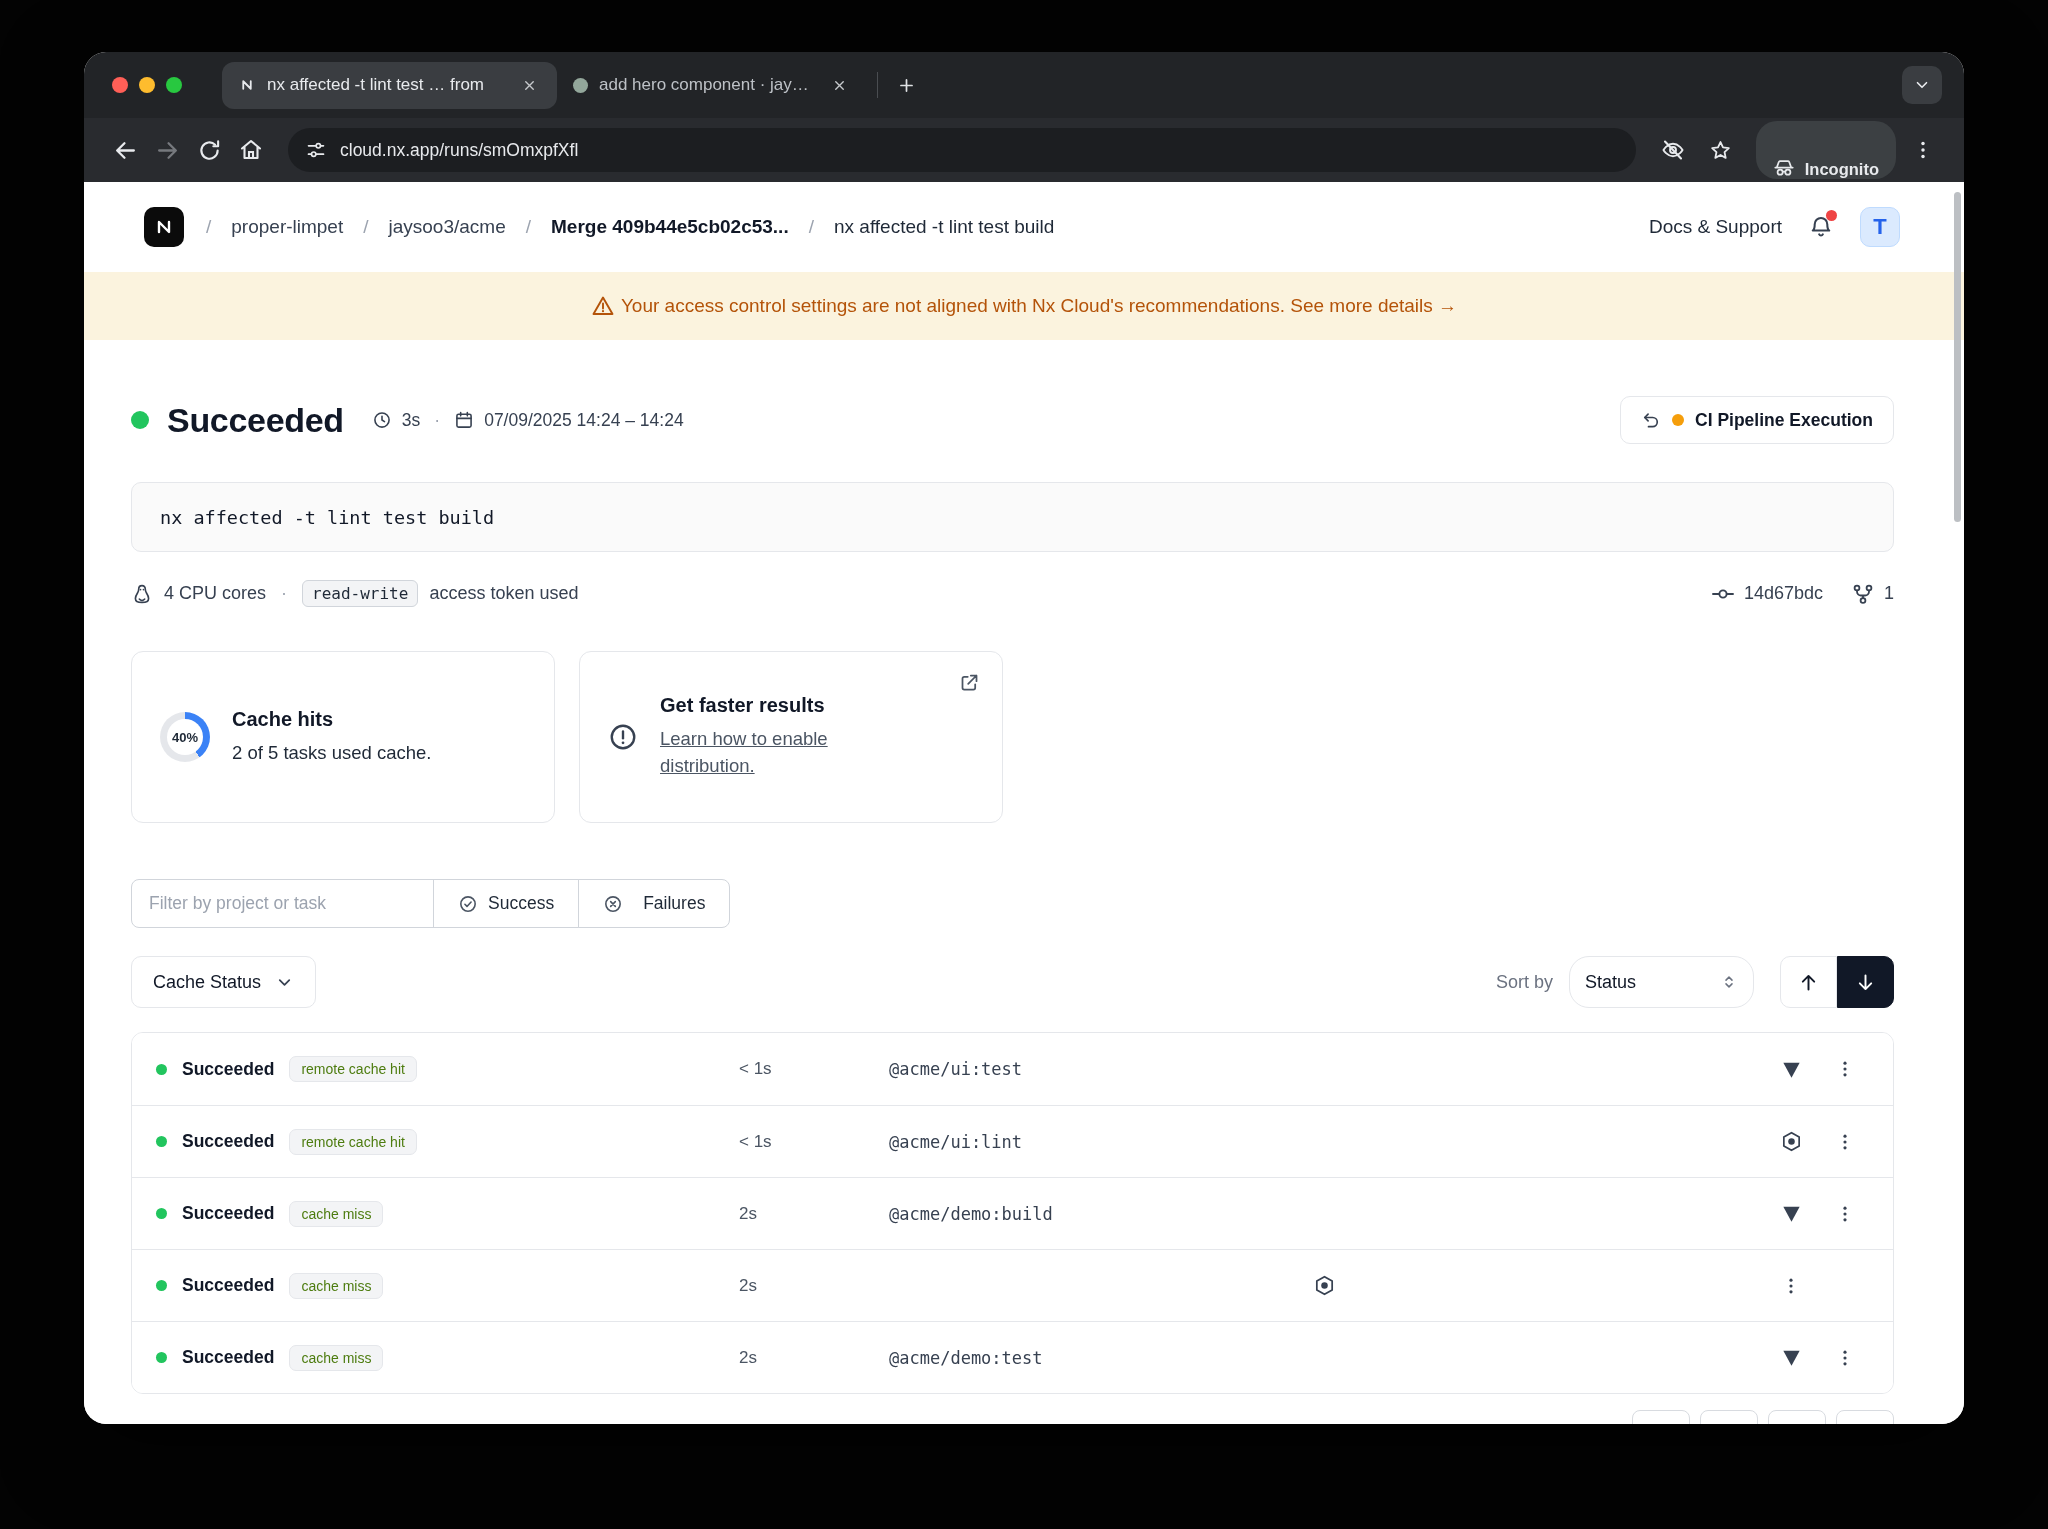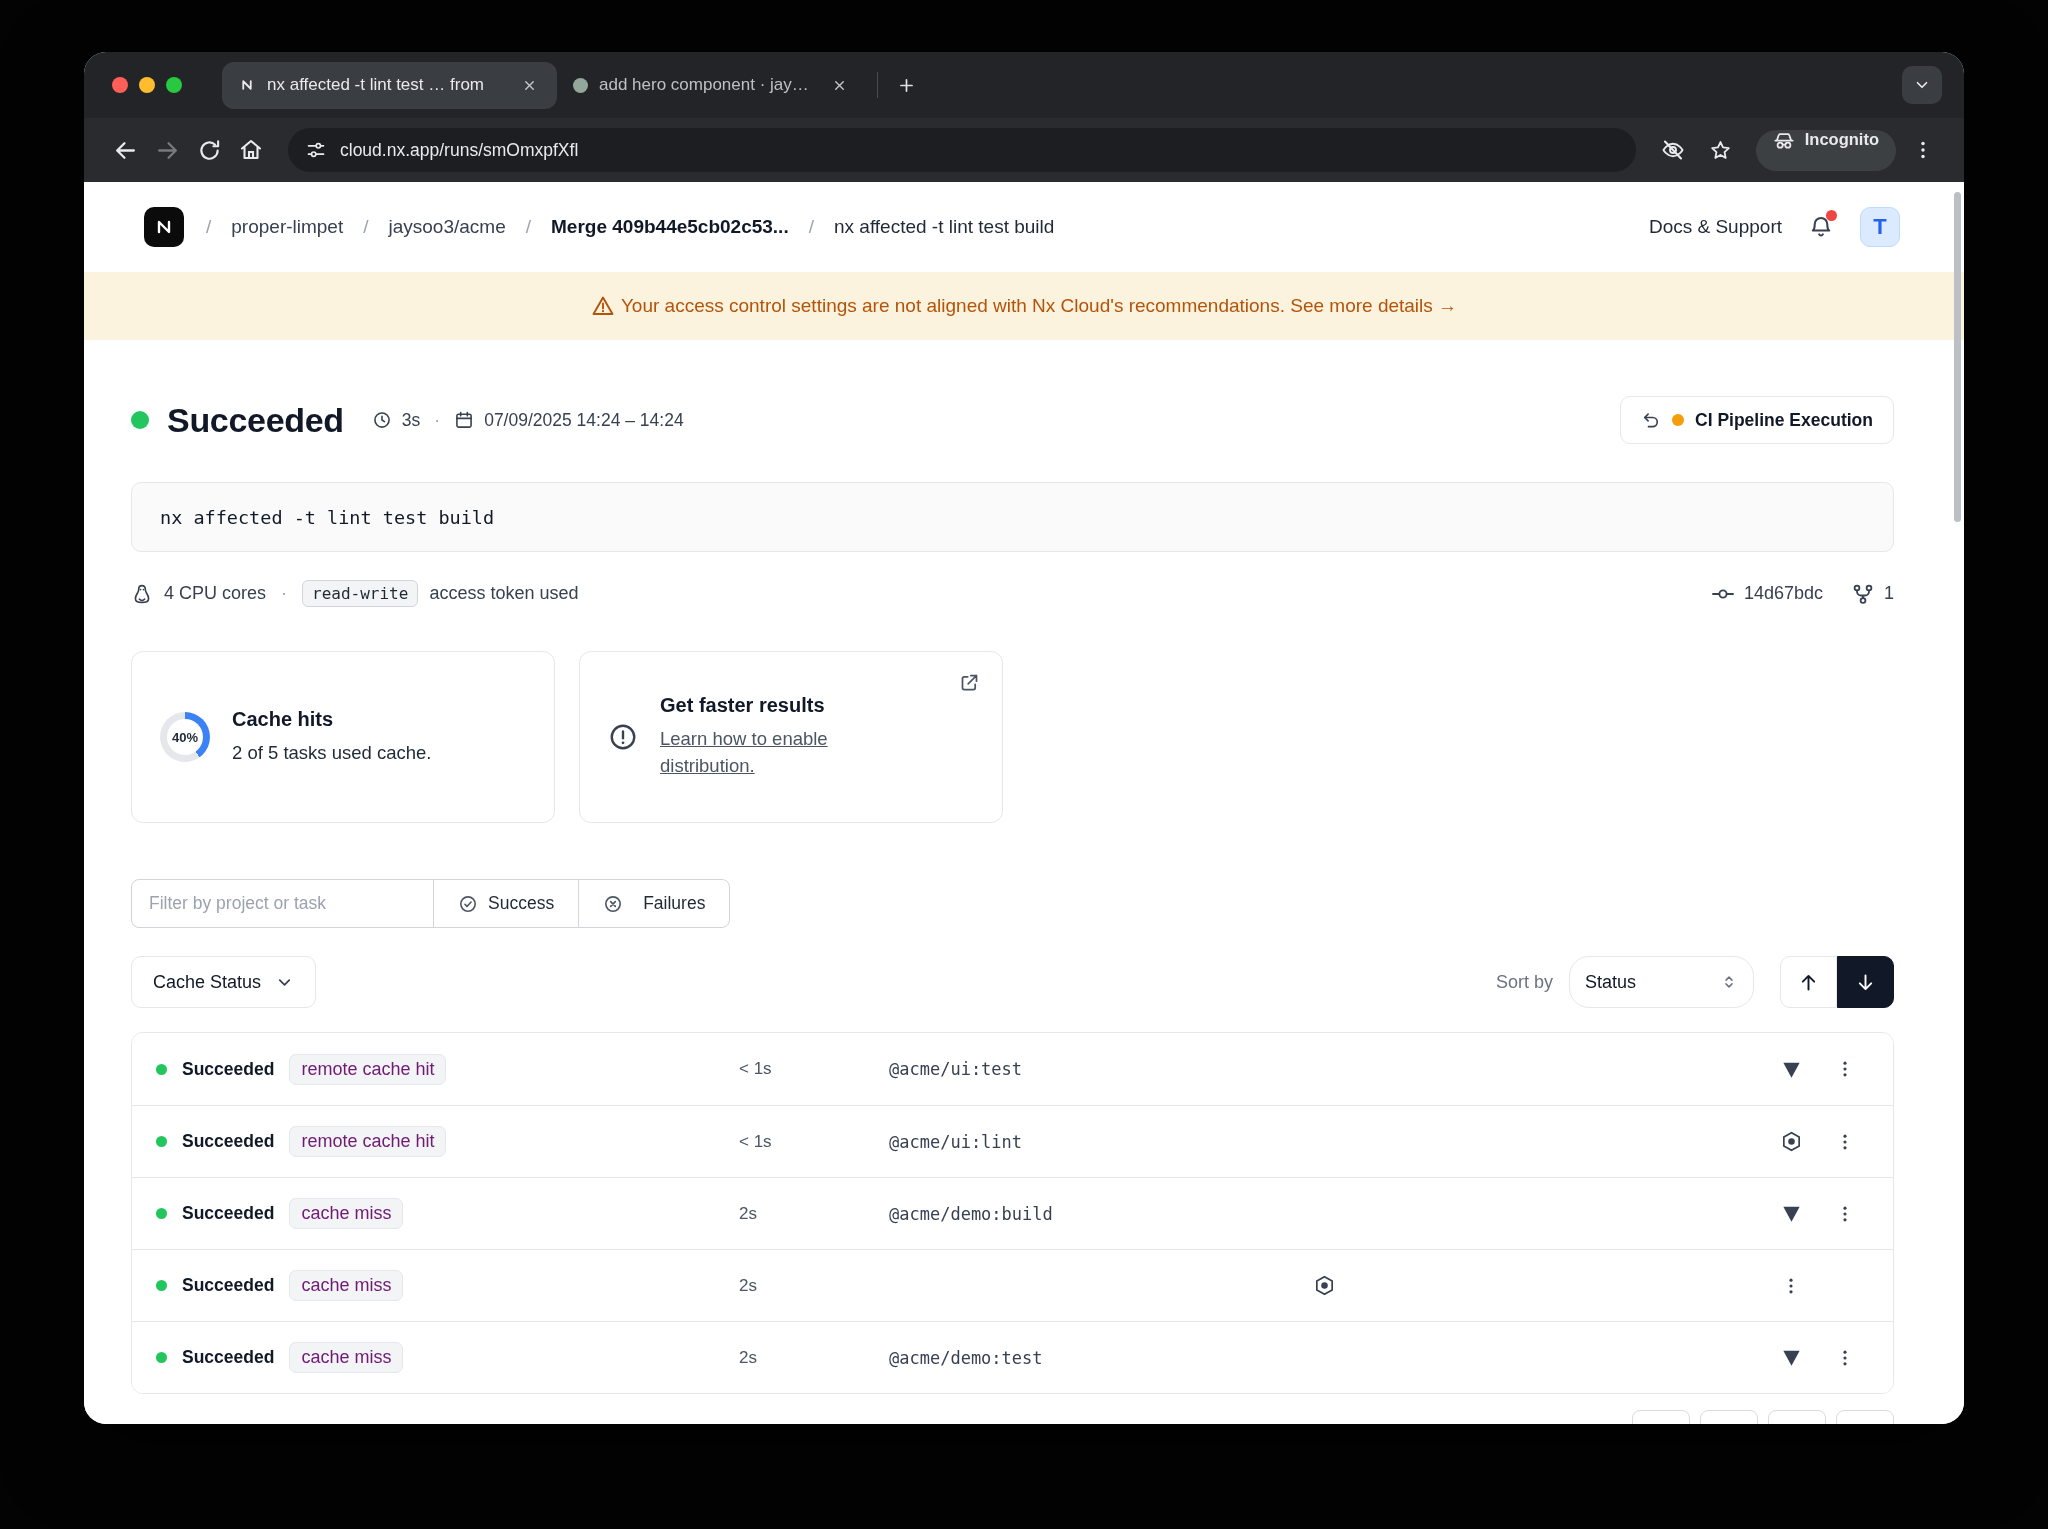--- a/index.html
+++ b/index.html
@@ -29,22 +29,22 @@
   .tab-overflow { position:absolute; right:22px; top:14px; width:40px; height:38px; border-radius:10px;
                   background:#3a3d41; display:flex; align-items:center; justify-content:center; color:#e8eaed; }
 
   
   .toolbar { height:64px; background:#292b2f; display:flex; align-items:center; padding:0 20px; }
   .nav-btn { width:42px; height:42px; border-radius:50%; display:flex; align-items:center; justify-content:center; color:#e8eaed; flex:none; }
   .nav-btn.disabled { color:#76797e; }
   .omnibox { flex:1; height:44px; background:#1c1e21; border-radius:22px; margin:0 16px; display:flex;
              align-items:center; gap:14px; padding:0 18px; color:#e8eaed; font-size:17.5px; }
   .right-icons { display:flex; align-items:center; gap:6px; }
-  .incognito-pill { height:41px; border-radius:21px; background:#3c4043; color:#e8eaed; display:flex;
-                    align-items:flex-start; gap:10px; padding:0 17px; font-size:16.5px; font-weight:600; margin-left:8px; }
+  .incognito-pill { height:58px; border-radius:21px; background:#3c4043; color:#e8eaed; display:flex;
+                    align-items:flex-end; gap:10px; padding:0 17px; font-size:16.5px; font-weight:600; margin-left:8px; }
 
   .ic { display:block; }
 
   
   .content { position:absolute; top:130px; left:0; right:0; bottom:0; background:#fff; overflow:hidden; }
 
   .page-header { height:90px; display:flex; align-items:center; padding:0 64px 0 60px; }
   .nx-logo { width:40px; height:40px; background:#0b0b0b; border-radius:10px; display:flex; align-items:center; justify-content:center; color:#fff; }
   .crumbs { display:flex; align-items:center; gap:20px; margin-left:22px; font-size:19px; color:#374151; }
   .crumb-sep { color:#9ca3af; }
@@ -119,21 +119,21 @@
   .sort-desc { width:57px; height:52px; border:1px solid #111827; border-radius:0 10px 10px 0; background:#111827;
                display:flex; align-items:center; justify-content:center; color:#fff; }
 
   .task-list { margin-top:24px; border:1px solid #e5e7eb; border-radius:12px; overflow:hidden; background:#fff; }
   .task-row { height:72px; display:grid; grid-template-columns:583px 150px 1fr 64px 44px; align-items:center;
               padding:0 26px 0 24px; background:#fff; }
   .task-row + .task-row { border-top:1px solid #e5e7eb; }
   .t-status { display:flex; align-items:center; gap:15px; }
   .row-dot { width:11px; height:11px; border-radius:50%; background:#22c55e; flex:none; }
   .t-label { font-size:17.5px; font-weight:600; color:#111827; }
-  .t-badge { font-size:18px; color:#701a75; background:#f3f4f6; border:1px solid #e5e7eb; border-radius:7px;
+  .t-badge { font-size:14px; color:#4d7c0f; background:#f3f4f6; border:1px solid #e5e7eb; border-radius:7px;
              padding:4px 11px; }
   .t-dur { font-size:17px; color:#4b5563; }
   .t-name { font-family:"DejaVu Sans Mono", monospace; font-size:17px; color:#374151; }
   .t-tool { display:flex; justify-content:center; color:#374151; }
   .t-menu { display:flex; justify-content:center; color:#374151; }
   .kebab-btn { width:36px; height:36px; border-radius:8px; display:flex; align-items:center; justify-content:center; }
 
   .pagination-ghost { position:absolute; bottom:-30px; right:70px; display:flex; gap:10px; }
   .pg-btn { width:58px; height:44px; border:1px solid #d8dbe0; border-radius:8px; background:#fff; }
 

